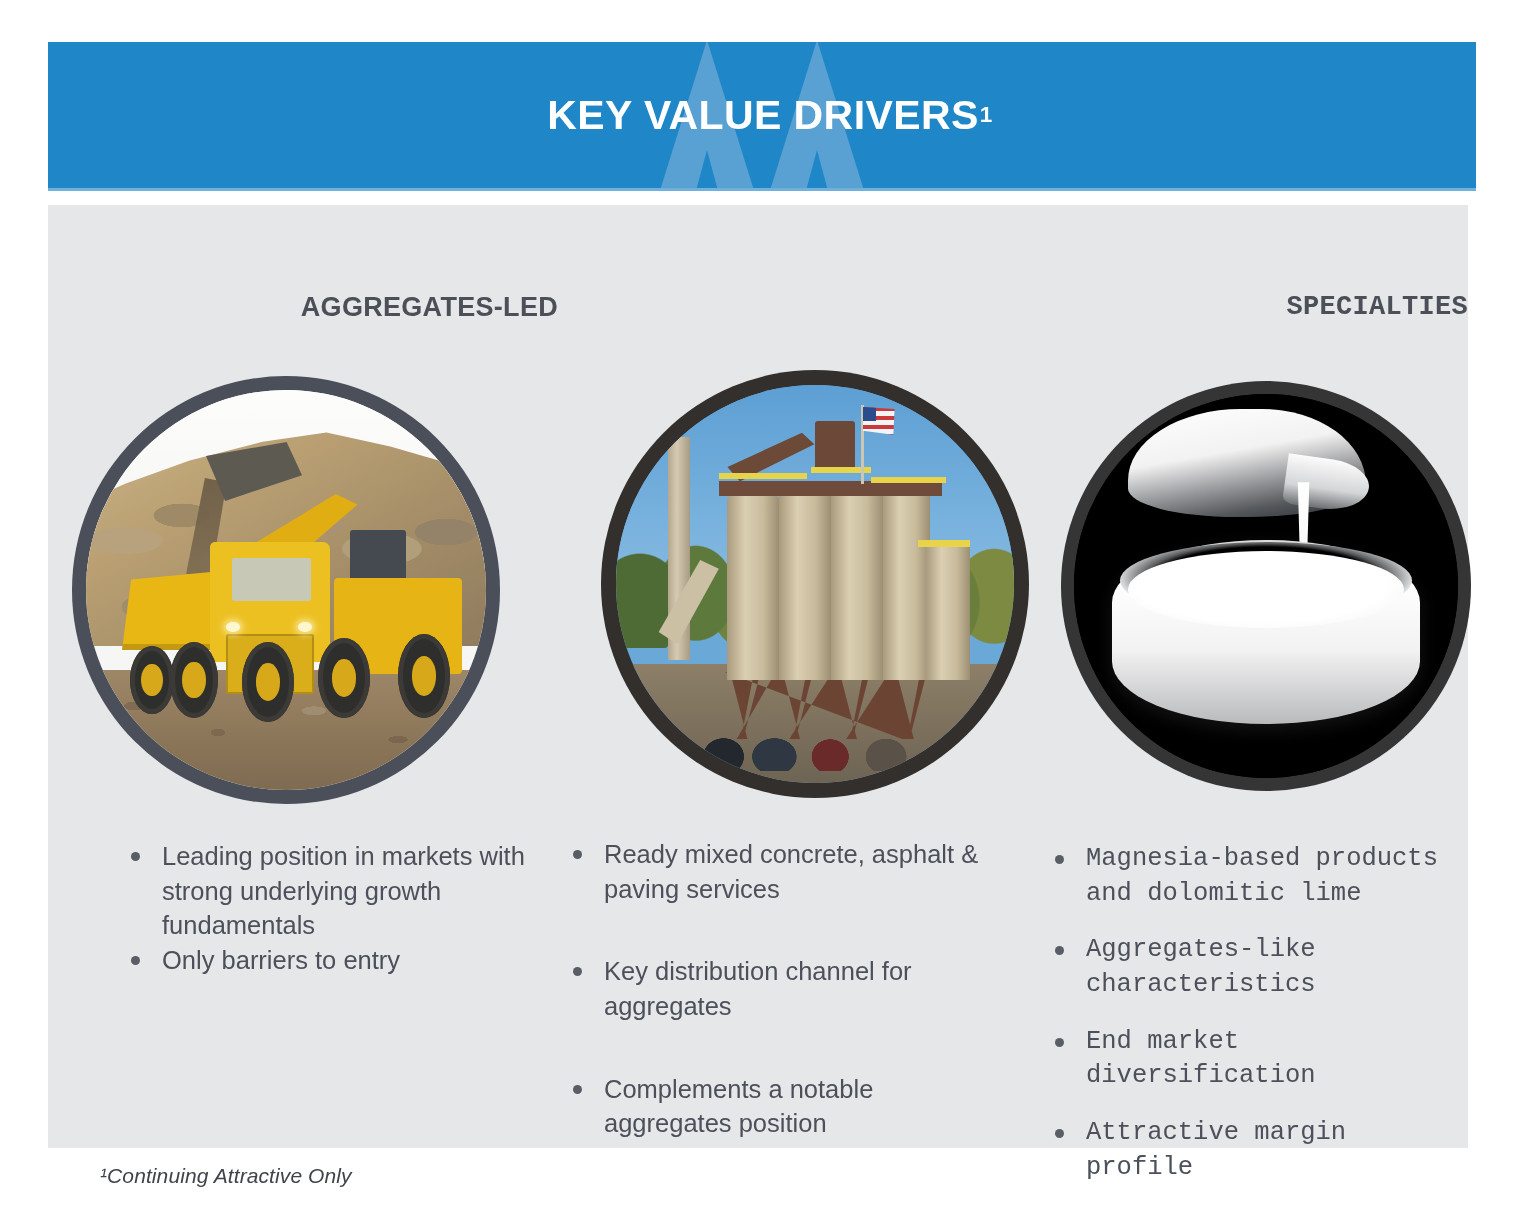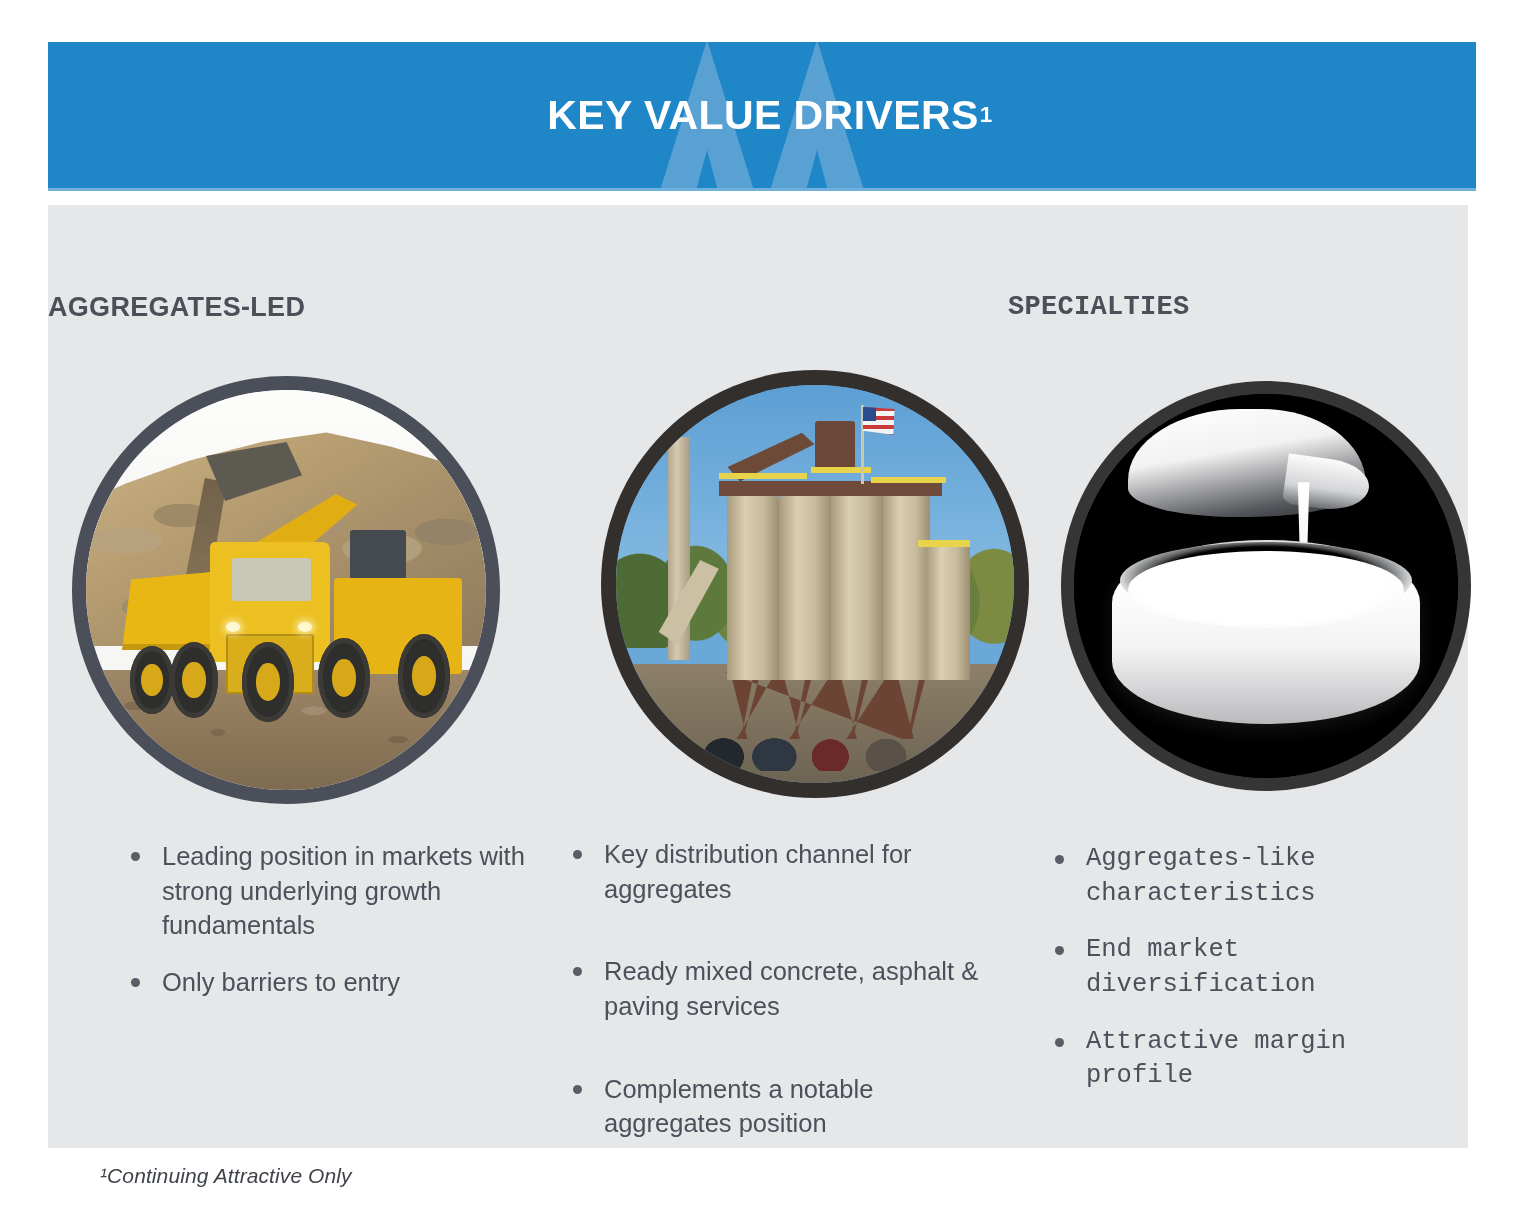--- a/index.html
+++ b/index.html
@@ -85,21 +85,21 @@
   }
   .col-1 { left: 0px;   width: 510px; }
   .col-2 { left: 490px; width: 480px; }
   .col-3 { left: 960px; width: 460px; font-family: Liberation Mono, monospace; }
 
   .col-heading {
     position: absolute;
     top: 84px;
     left: 0;
     width: 100%;
-    text-align: left;
+    text-align: right;
     color: #4a4f58;
     font-size: 27px;
     font-weight: bold;
     letter-spacing: 0.3px;
     line-height: 1.38;
   }
   .col-2 .col-heading { padding: 0 90px; box-sizing: border-box; }
 
   
   .photo-circle {
@@ -384,21 +384,21 @@
     line-height: 1.36;
   }
   .col-1 .bullets { top: 634px; padding-left: 78px; padding-right: 12px; }
   .col-2 .bullets { top: 632px; padding-left: 30px; padding-right: 12px; }
   .col-3 .bullets { top: 637px; padding-left: 42px; padding-right: 4px; }
 
   .bullet-item {
     position: relative;
     padding-left: 36px;
   }
-  .col-1 .bullet-item { margin-bottom: 22px; }
+  .col-1 .bullet-item { }
   .col-2 .bullet-item { margin-bottom: 48px; }
   .col-3 .bullet-item { margin-bottom: 22px; }
   .bullet-item:last-child { margin-bottom: 0; }
 
   .bullet-dot {
     position: absolute;
     left: 5px;
     top: 13px;
     width: 9px;
     height: 9px;
@@ -502,25 +502,25 @@
           <div class="flag-pole"></div>
           <div class="flag"></div>
           <div class="cars"></div>
         </div>
       </div>
     </div>
 
     <div class="bullets">
       <div class="bullet-item">
         <span class="bullet-dot"></span>
+        <span class="bullet-text">Ready mixed concrete, asphalt &amp; paving services</span>
+      </div>
+      <div class="bullet-item">
+        <span class="bullet-dot"></span>
         <span class="bullet-text">Key distribution channel for aggregates</span>
-      </div>
-      <div class="bullet-item">
-        <span class="bullet-dot"></span>
-        <span class="bullet-text">Ready mixed concrete, asphalt &amp; paving services</span>
       </div>
       <div class="bullet-item">
         <span class="bullet-dot"></span>
         <span class="bullet-text">Complements a notable aggregates position</span>
       </div>
     </div>
   </div>
 
   <div class="column col-3">
     <div class="col-heading">SPECIALTIES</div>
@@ -535,20 +535,24 @@
           <div class="dish-rim"></div>
           <div class="pool"></div>
           <div class="splash"></div>
         </div>
       </div>
     </div>
 
     <div class="bullets">
       <div class="bullet-item">
         <span class="bullet-dot"></span>
+        <span class="bullet-text">Magnesia-based products and dolomitic lime</span>
+      </div>
+      <div class="bullet-item">
+        <span class="bullet-dot"></span>
         <span class="bullet-text">Aggregates-like characteristics</span>
       </div>
       <div class="bullet-item">
         <span class="bullet-dot"></span>
         <span class="bullet-text">End market diversification</span>
       </div>
       <div class="bullet-item">
         <span class="bullet-dot"></span>
         <span class="bullet-text">Attractive margin profile</span>
       </div>

